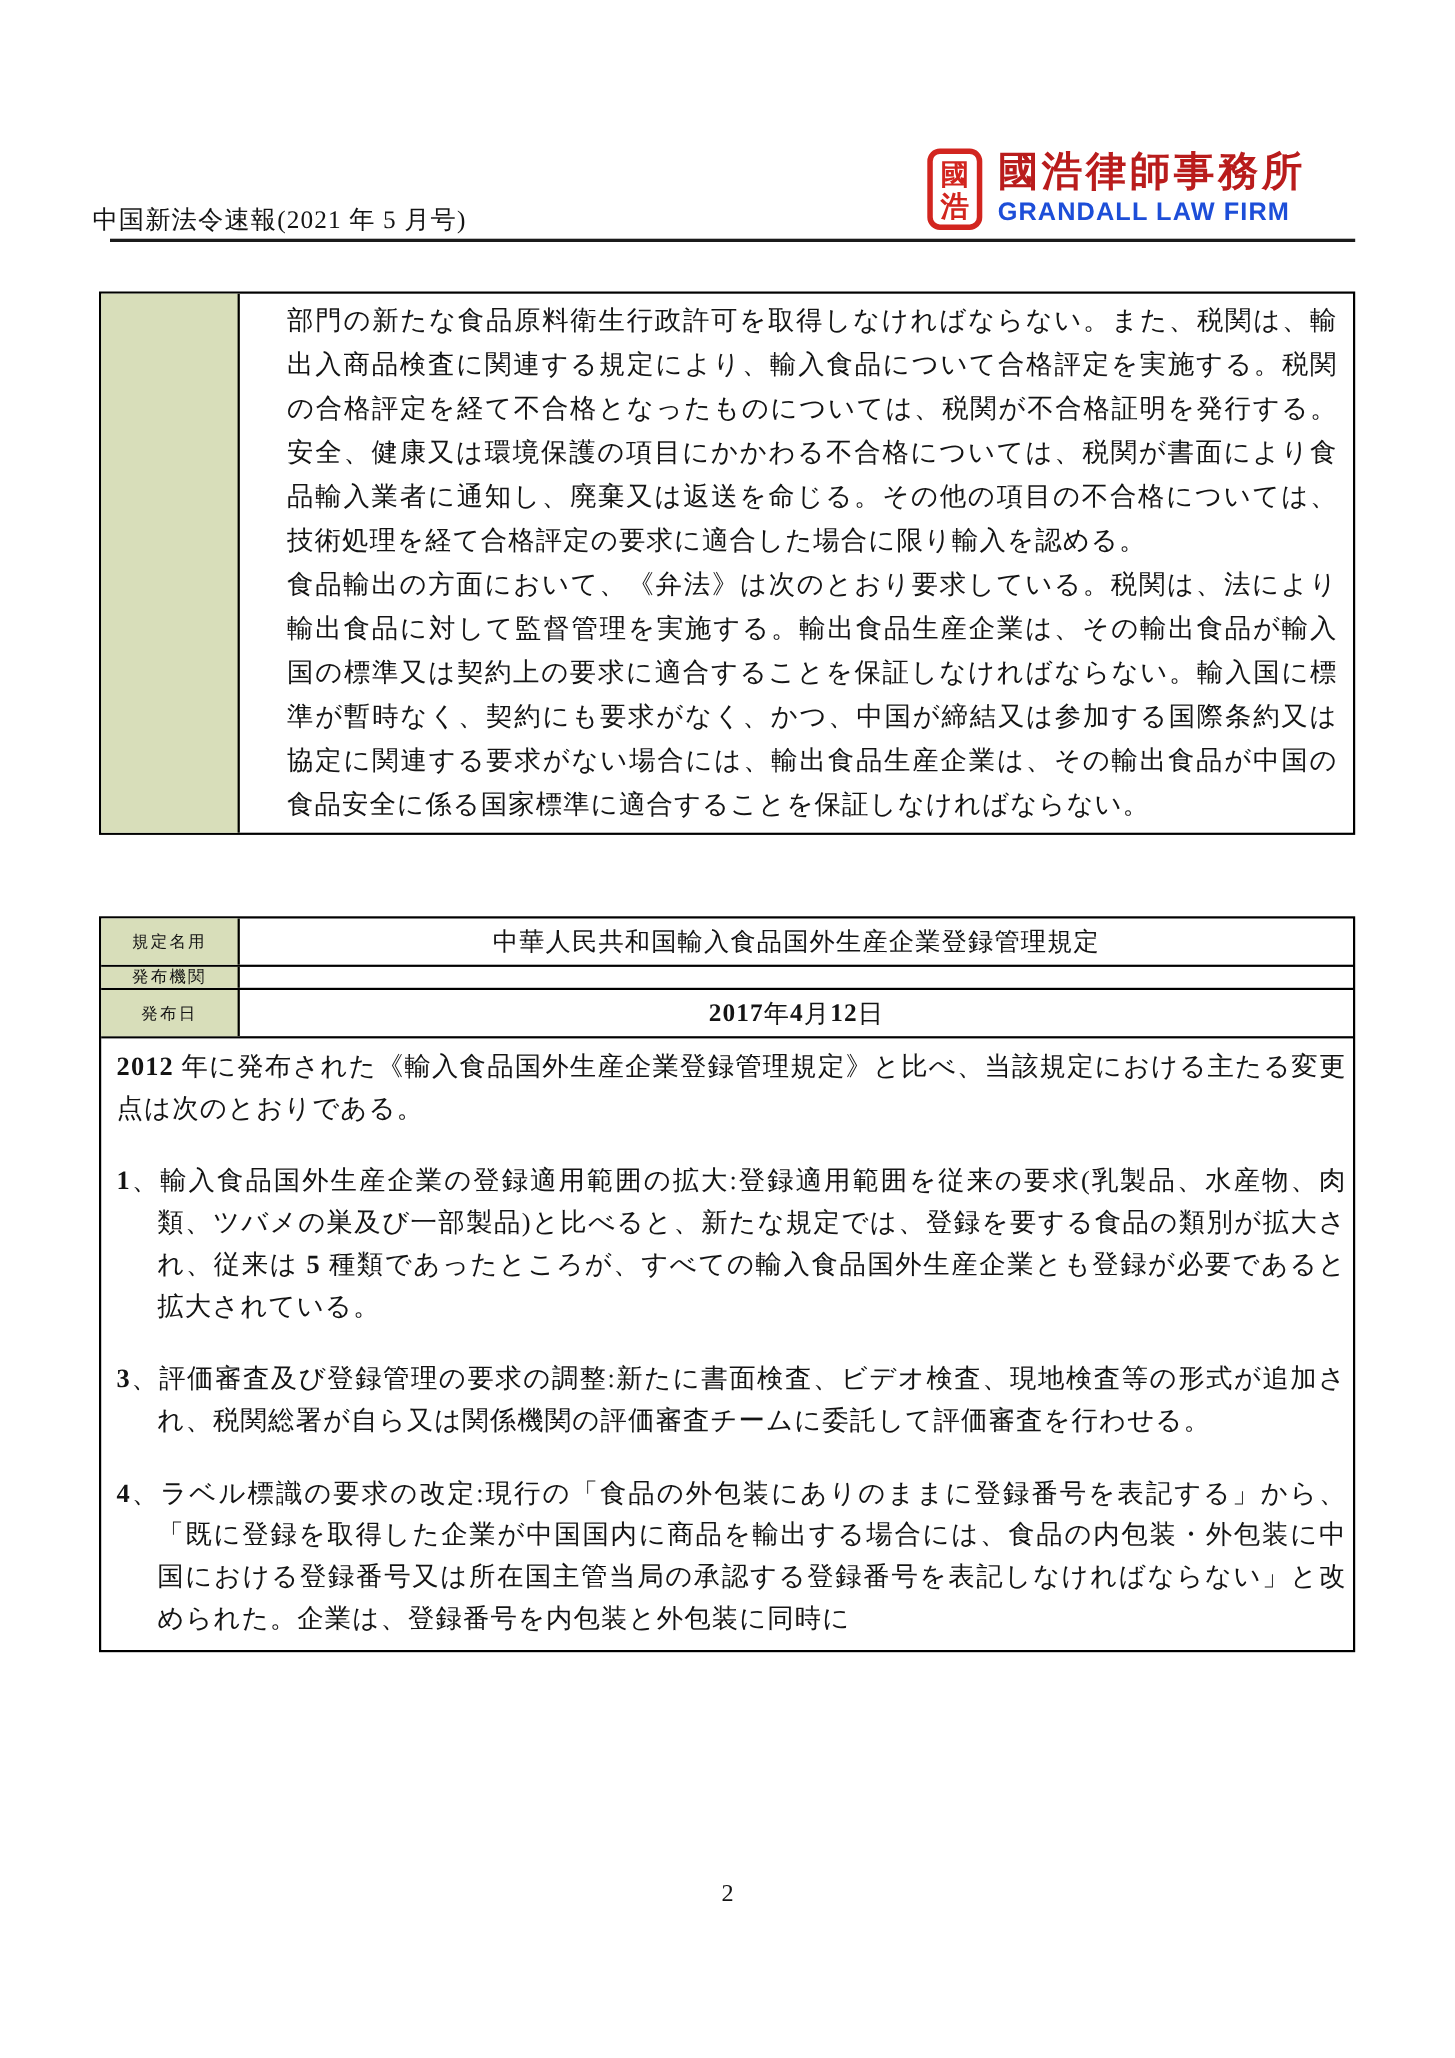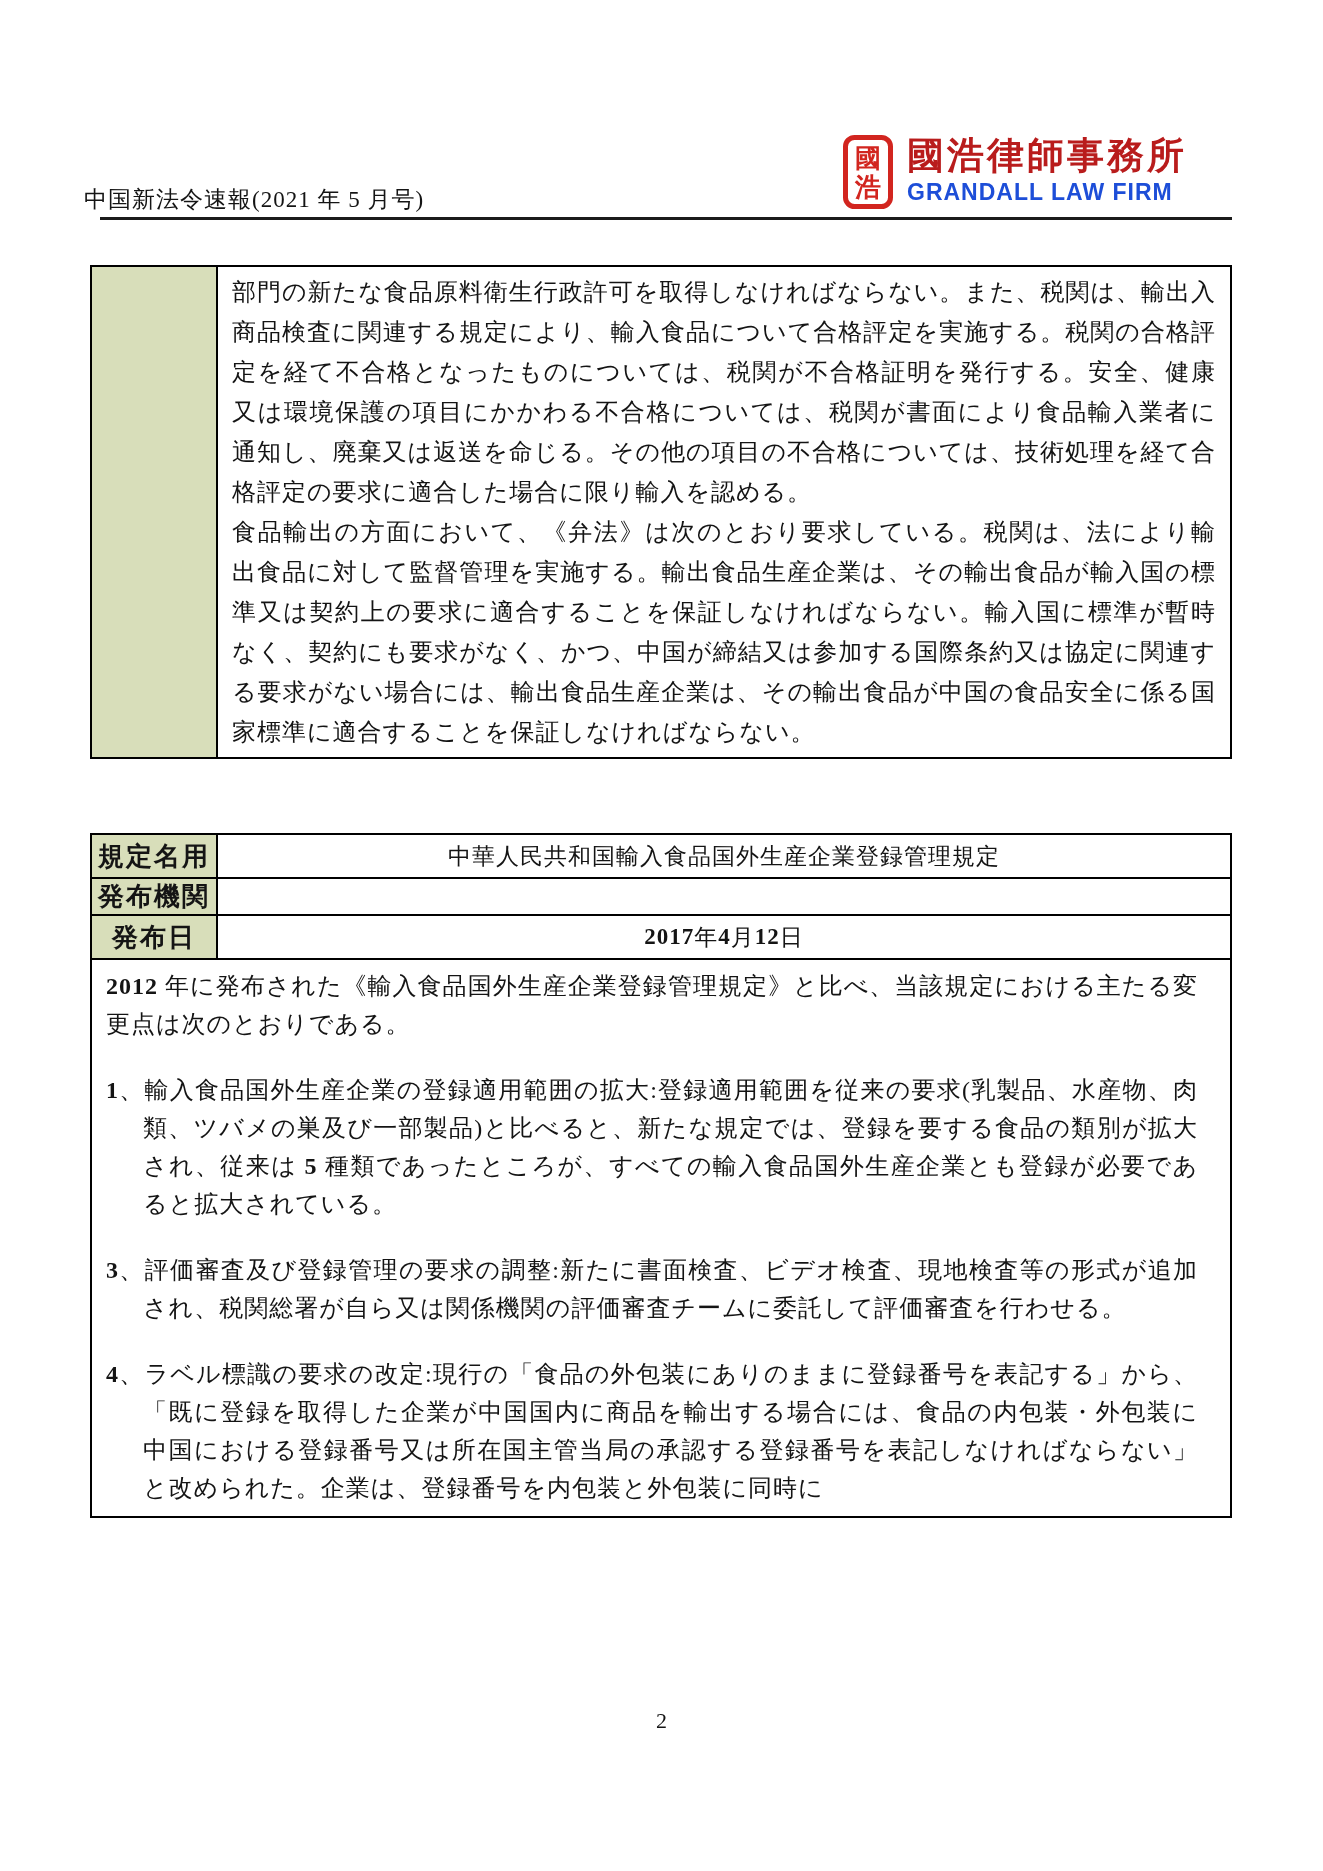--- a/index.html
+++ b/index.html
@@ -10,33 +10,33 @@
     overflow:hidden;
   }
   
   .doc-title{position:absolute; left:84px; top:184px; font-size:23px; letter-spacing:1px; white-space:nowrap;}
   .header-rule{position:absolute; left:100px; top:217px; width:1132px; height:3px; background:#1b1b1b;}
   .logo{position:absolute; left:842px; top:134px; display:flex; align-items:flex-start;}
   .seal{width:52px; height:76px; margin-right:13px; flex:none;}
   .logo-cn{font-family:"Liberation Sans","DejaVu Sans",sans-serif; font-size:37px; font-weight:700; letter-spacing:3px; line-height:1.18; color:#b91c1c; white-space:nowrap;}
   .logo-en{font-family:"Liberation Sans","DejaVu Sans",sans-serif; font-size:23px; font-weight:700; letter-spacing:1px; margin-top:1px; white-space:nowrap;}
   
-  .tbl{position:absolute; left:90px; width:1142px; border:2px solid #000; box-sizing:border-box; background:#fff;}
+  .tbl{position:absolute; left:90px; width:1142px; border:2px solid #000; box-sizing:border-box; background:#fff;gap:29px;}
   .tbl1{top:265px; display:flex;}
   .label-col{width:126px; flex:none; background:var(--cell-green); border-right:2px solid #000; box-sizing:border-box;}
   .tbl1-body{flex:1; padding:5px 14px 5px 14px; box-sizing:border-box;}
   .para{font-size:24px; line-height:40px; letter-spacing:1px; text-align:justify; text-justify:inter-ideograph;}
   .hang{padding-left:37px; text-indent:-37px;margin-top:28px;}
   .tbl2{top:833px;}
   .t2-row{display:flex; border-bottom:2px solid #000;}
   .t2-row:last-child{border-bottom:none;}
   .label-cell{width:126px; flex:none; background:var(--cell-green); border-right:2px solid #000; box-sizing:border-box;
-    display:flex; align-items:center; justify-content:center; font-weight:700; font-size:26px; letter-spacing:2px;}
+    display:flex; align-items:center; justify-content:center; font-weight:400; font-size:15px; letter-spacing:2px;}
   .value-cell{flex:1; display:flex; align-items:center; justify-content:center; font-size:23px; min-height:42px; letter-spacing:1px;}
-  .content-row .value-cell{display:block; padding:7px 32px 9px 14px;}
+  .content-row .value-cell{display:block; padding:7px 6px 9px 14px;}
   .content-row .para{line-height:38px;}
   .para b{font-weight:700;}
   
   .page-num{position:absolute; left:0; top:1708px; width:100%; text-align:center; font-size:22px;}
 </style>
 </head>
 <body>
 
 <div class="page">
 

